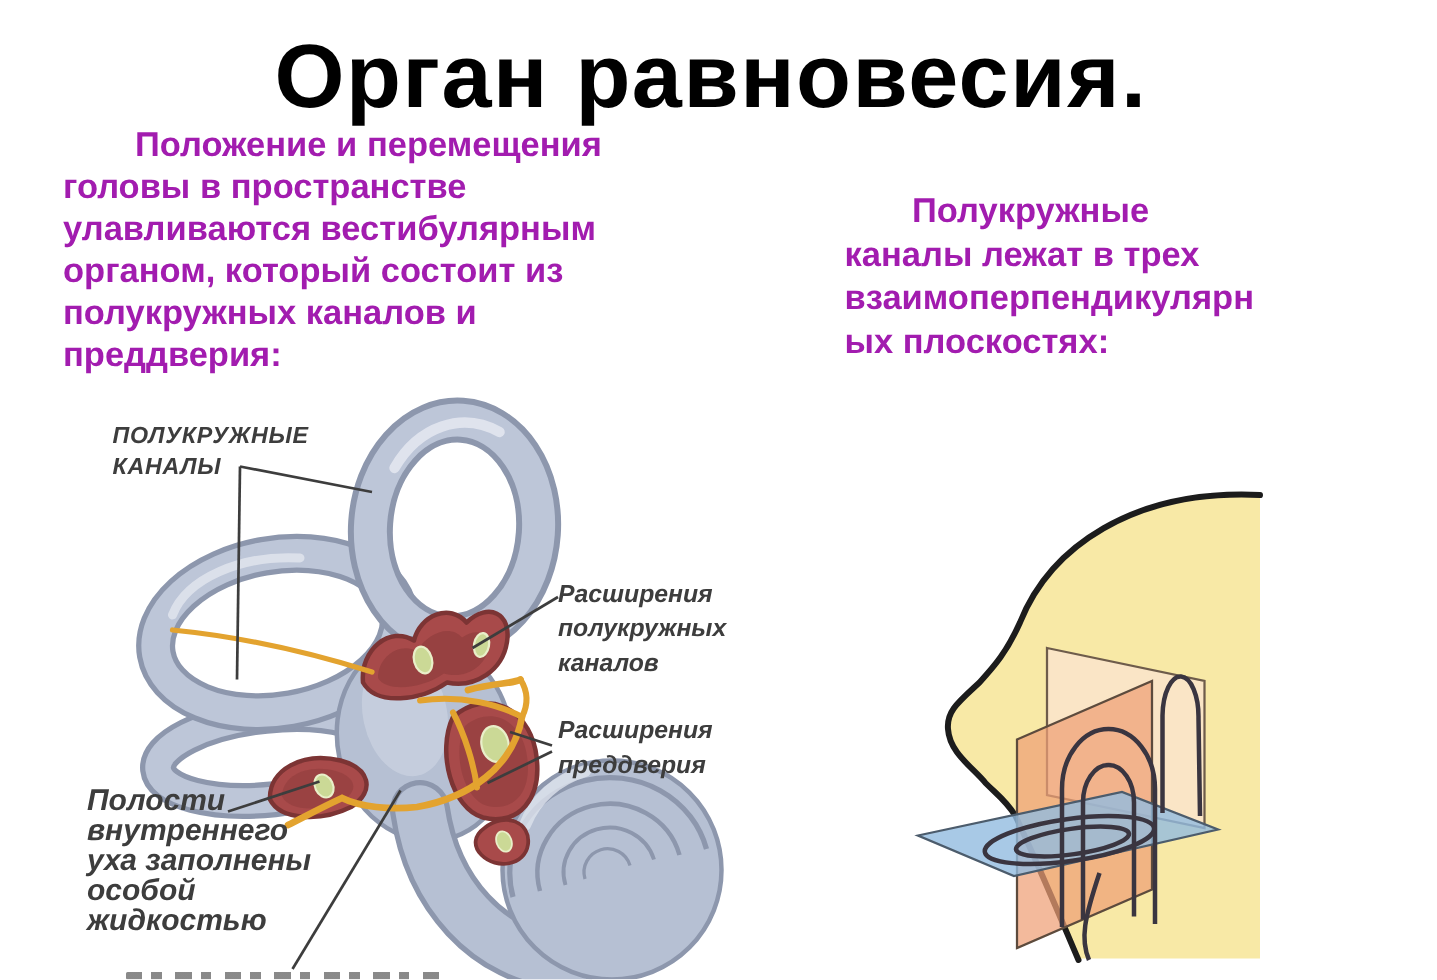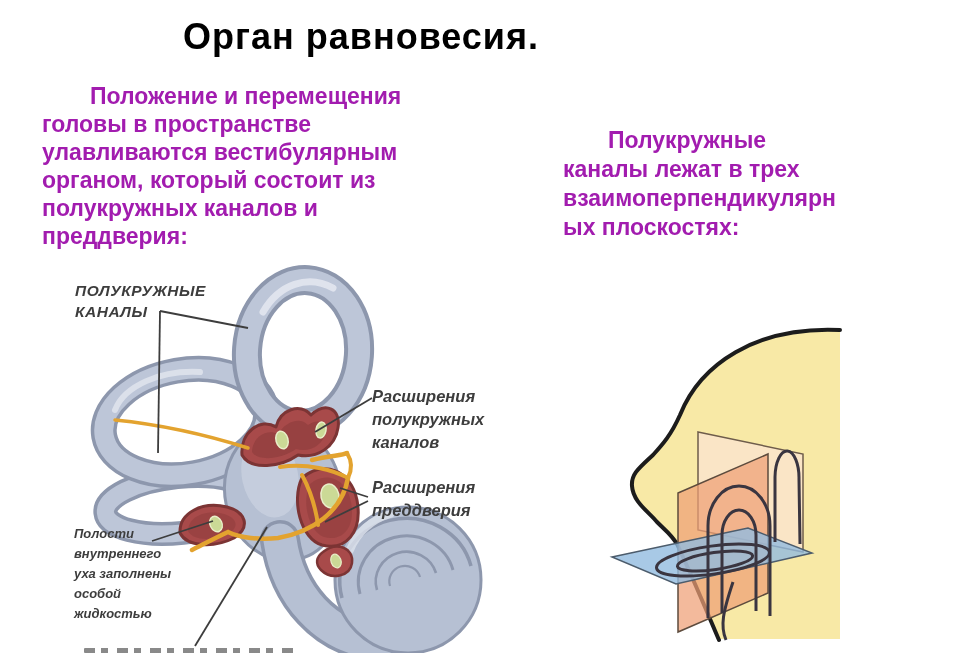--- a/index.html
+++ b/index.html
@@ -2,34 +2,34 @@
 <html><head>
 <meta charset="utf-8">
 <style>
   html,body { margin:0; padding:0; background:#ffffff; }
   .slide {
     position:relative; width:958px; height:653px; background:#ffffff;
     font-family:"Liberation Sans","DejaVu Sans",sans-serif; overflow:hidden; color:#000;
   }
   .title {
     position:absolute; left:183px; top:16px;
-    font-size:36px; font-weight:bold; letter-spacing:1px; white-space:pre;
+    font-size:60px; font-weight:bold; letter-spacing:1px; white-space:pre;
   }
   .para {
     position:absolute; font-weight:bold; font-size:23px; white-space:pre-wrap; color:#a21caf;
   }
   .para-left  { left:42px;  top:82px;  width:400px; line-height:28px; text-indent:48px; }
   .para-right { left:563px; top:126px; width:305px; line-height:29px; text-indent:45px; }
   .fig-label {
     position:absolute; font-style:italic; font-weight:600; color:#3d3d3d; white-space:pre-wrap;
   }
   .lab-canals    { left:75px;  top:280px; font-size:15.5px; line-height:21px; letter-spacing:0.5px; }
   .lab-amp-can   { left:372px; top:385px; font-size:16.5px; line-height:23px; }
   .lab-amp-vest  { left:372px; top:476px; font-size:16.5px; line-height:23px; }
-  .lab-cavities  { left:74px;  top:524px; font-size:13px; line-height:20px; }
+  .lab-cavities  { left:58px;  top:524px; font-size:20px; line-height:20px; }
   .figure-ear  { position:absolute; left:30px;  top:250px; width:490px; height:403px; }
   .figure-head { position:absolute; left:605px; top:320px; width:345px; height:333px; }
   .cutoff-strip {
     position:absolute; left:84px; top:648px; width:210px; height:5px; opacity:0.65;
     background:repeating-linear-gradient(90deg,#4a4a4a 0 11px,transparent 11px 17px,#4a4a4a 17px 24px,transparent 24px 33px);
     border-radius:1px;
   }
   svg { display:block; width:100%; height:100%; }
 </style>
 </head>

